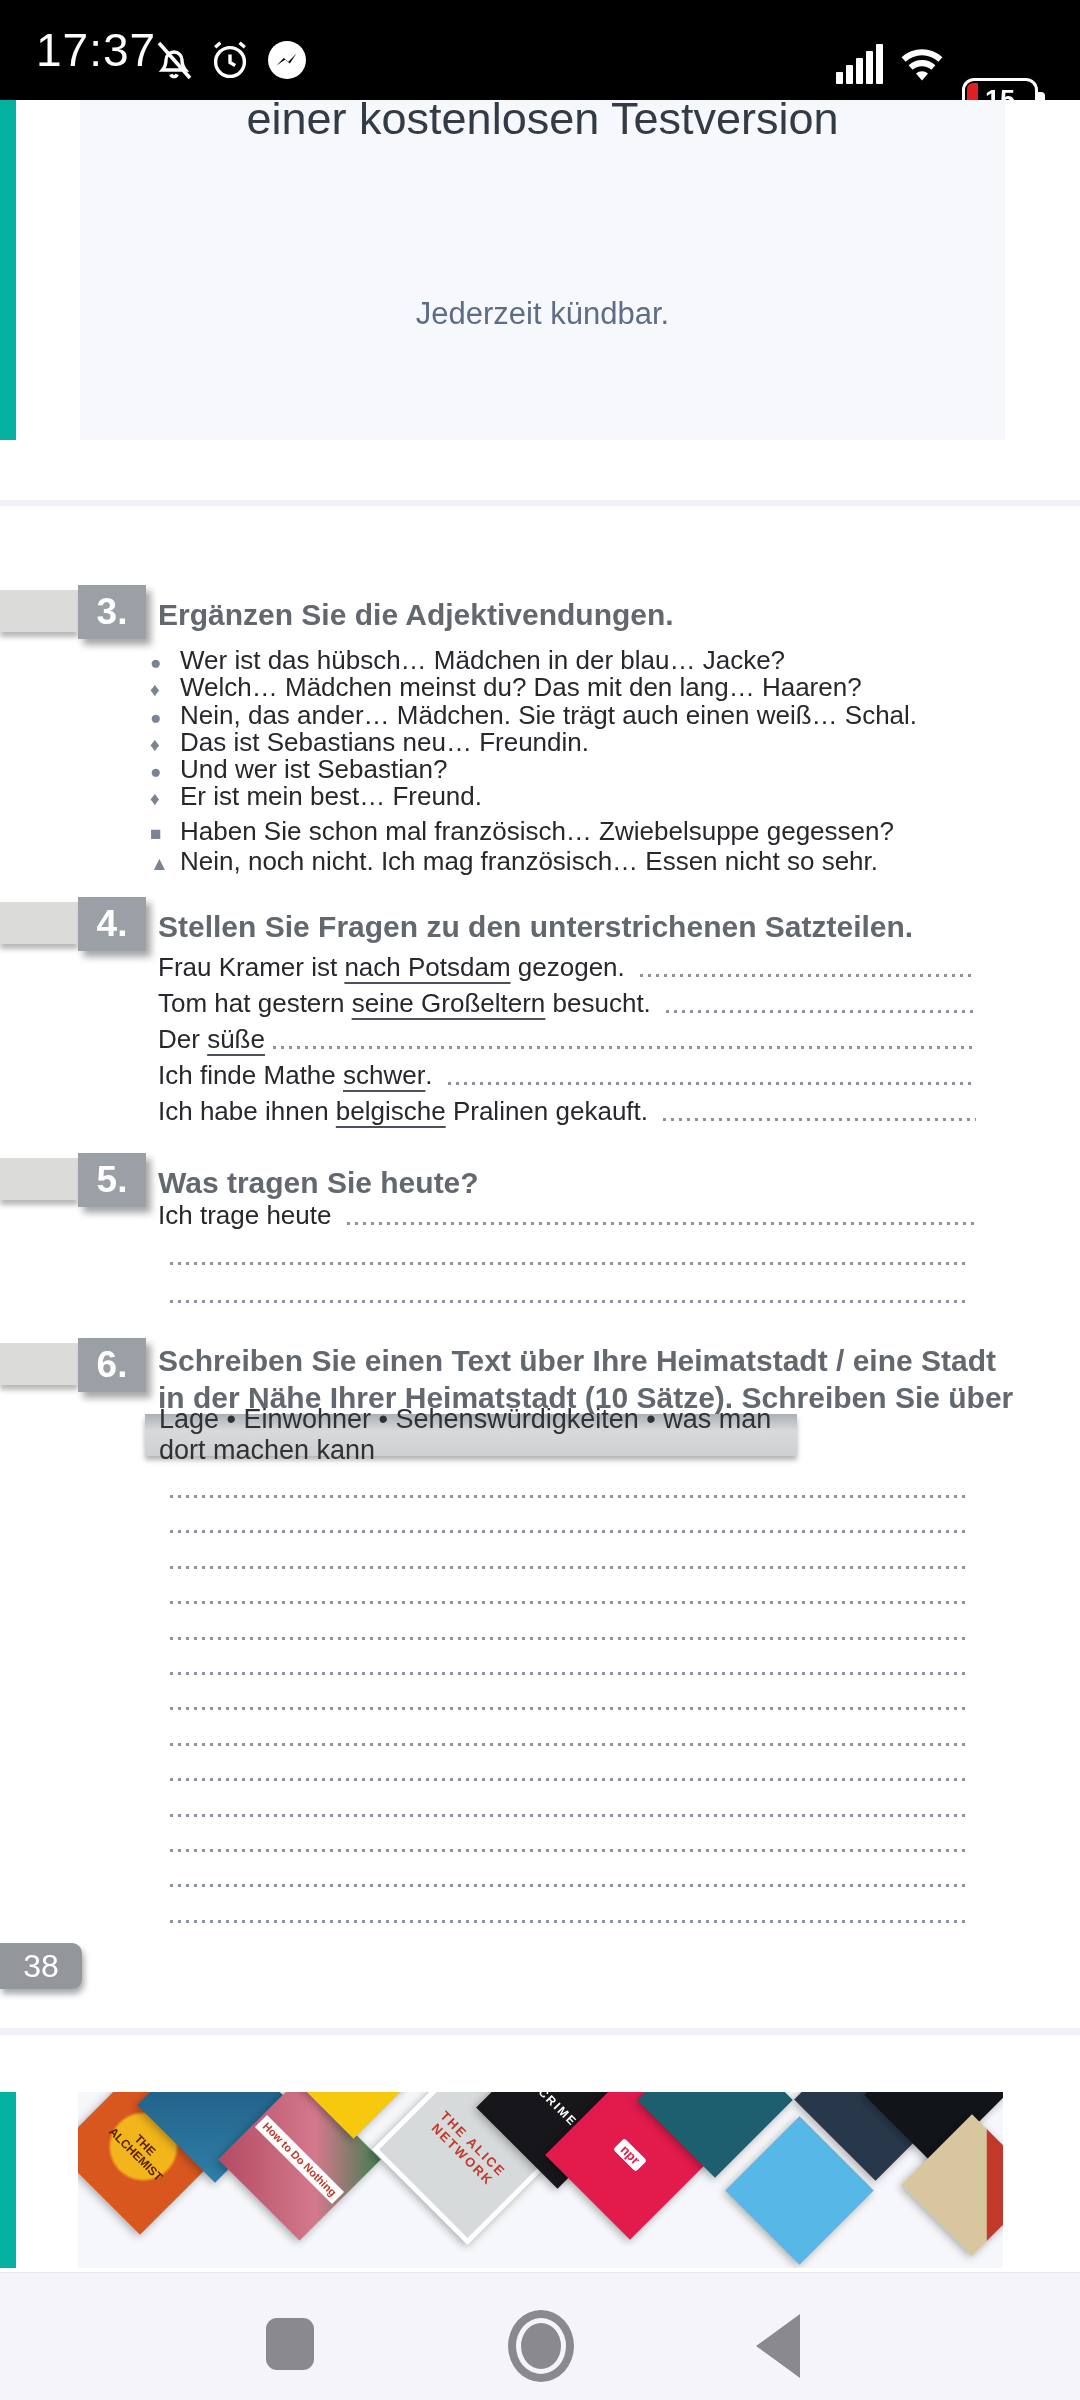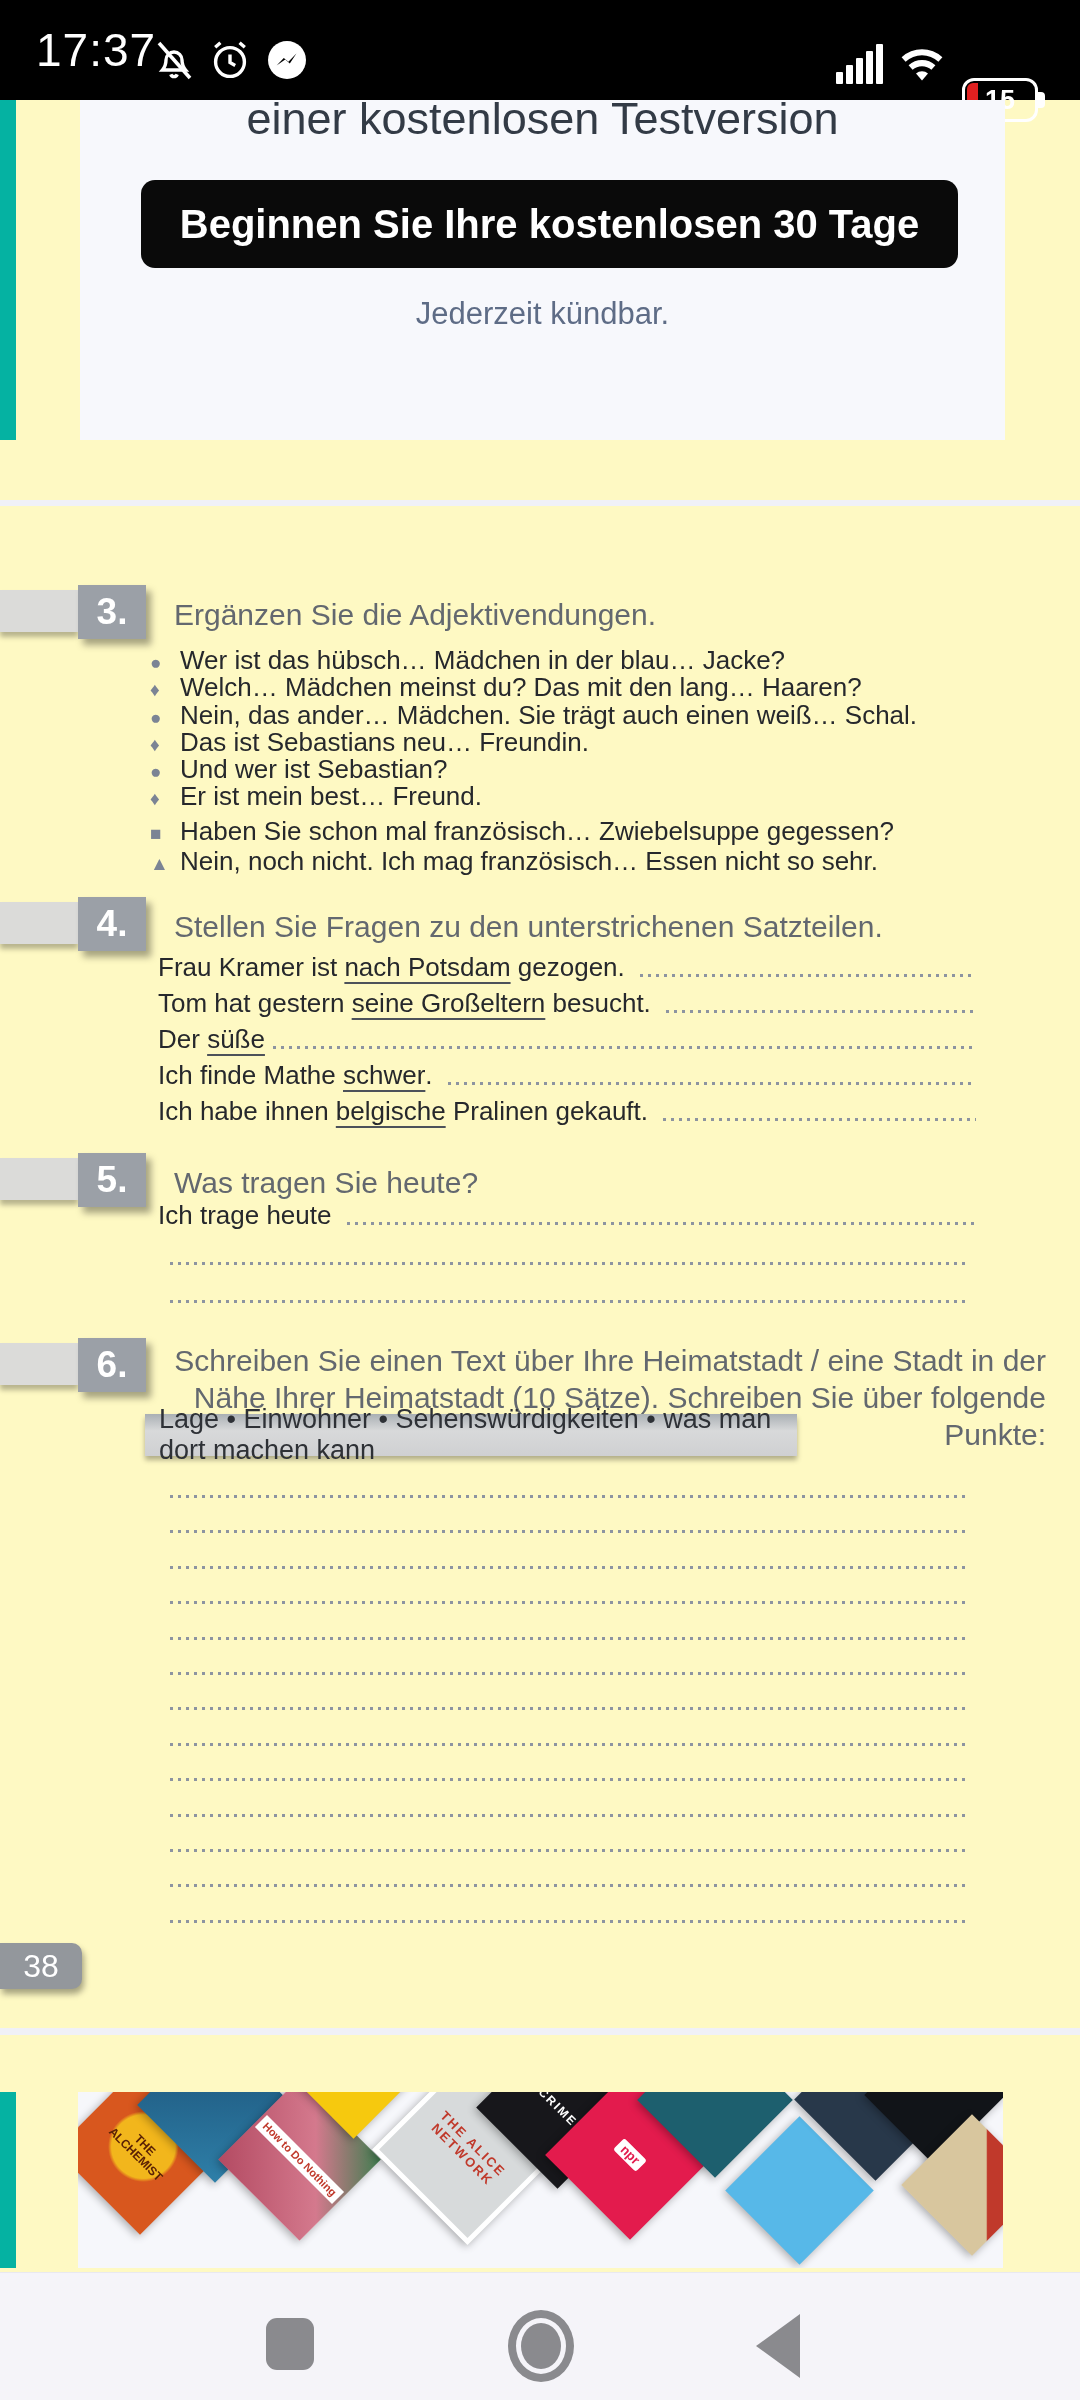--- a/index.html
+++ b/index.html
@@ -1,16 +1,16 @@
 <!DOCTYPE html>
 <html><head>
 <meta charset="utf-8">
 <style>
   html,body{margin:0;padding:0;background:#555;}
-  .screen{position:relative;width:1080px;height:2400px;background:#fef9c3;overflow:hidden;
+  .screen{position:relative;width:1080px;height:2400px;background:#ffffff;overflow:hidden;
           font-family:"Liberation Sans",sans-serif;}
 
   
   .statusbar{position:absolute;left:0;top:0;width:1080px;height:100px;background:#000;}
   .sb-time{position:absolute;left:36px;top:0;height:100px;display:flex;align-items:center;
            color:#fff;font-size:46px;font-weight:400;letter-spacing:1px;}
   .sb-ico{position:absolute;top:36px;width:48px;height:48px;}
   .sb-bars{position:absolute;left:836px;top:44px;width:52px;height:40px;display:flex;align-items:flex-end;gap:3px;}
   .sb-bars i{display:block;width:7px;background:#fff;border-radius:1px;}
   .battery{position:absolute;left:962px;top:34px;width:76px;height:44px;border:3px solid #fff;
@@ -31,21 +31,21 @@
   .ad-note{position:absolute;top:196px;left:0;width:100%;text-align:center;font-size:31px;color:#5e6c86;}
 
   .band{position:absolute;left:0;width:1080px;background:#f0f1f7;}
 
   
   .ex-strip{position:absolute;left:0;width:78px;height:42px;background:#dbdbd9;
             box-shadow:0 5px 5px rgba(0,0,0,.28);}
   .ex-num{position:absolute;left:78px;width:68px;height:54px;background:#9ba0a7;color:#fff;
           font-weight:bold;font-size:37px;display:flex;align-items:center;justify-content:center;
           box-shadow:5px 6px 7px rgba(0,0,0,.35);}
-  .ex-title{position:absolute;left:174px;font-size:30px;font-weight:normal;color:#63686f;line-height:37px;text-align:right;}
+  .ex-title{position:absolute;left:158px;font-size:30px;font-weight:bold;color:#63686f;line-height:37px;}
   .dialog{position:absolute;left:150px;font-size:26px;color:#26282c;}
   .dialog .row{display:flex;align-items:baseline;}
   .d1 .row{height:27.3px;}
   .d2 .row{height:29.5px;}
   .blt{width:30px;font-size:19px;color:#7b8494;flex:none;}
   .qrow{position:absolute;left:158px;width:818px;display:flex;align-items:flex-end;
         font-size:26px;color:#26282c;white-space:pre;}
   .lead{flex:1;height:3px;margin:0 0 6px 8px;
         background-image:repeating-linear-gradient(to right,#8d94a0 0 3px,transparent 3px 8px);}
   .uln{text-decoration:underline;text-decoration-thickness:2px;text-underline-offset:6px;text-decoration-color:#4d525a;}
@@ -117,21 +117,20 @@
     </svg>
     <div class="battery">
       <span class="batt-red"></span>
       <span>15</span>
     </div>
   </div>
 
   <div class="stripe stripe1"></div>
   <div class="ad">
     <div class="ad-headline">einer kostenlosen Testversion</div>
-    <div class="ad-btn">Beginnen Sie Ihre kostenlosen 30 Tage</div>
     <div class="ad-note">Jederzeit kündbar.</div>
   </div>
 
   <div class="band" style="top:500px;height:6px"></div>
 
   <div class="ex-strip" style="top:590px"></div>
   <div class="ex-num" style="top:585px">3.</div>
   <div class="ex-title" style="top:596px">Ergänzen Sie die Adjektivendungen.</div>
 
   <div class="dialog d1" style="top:645px">

